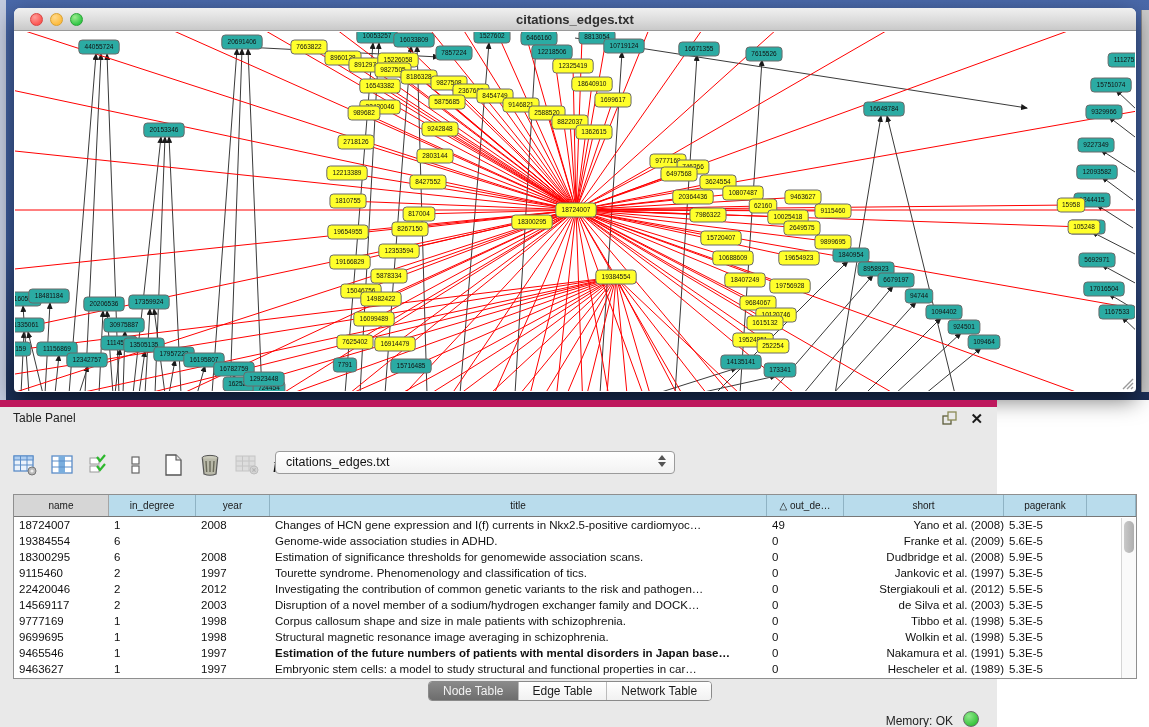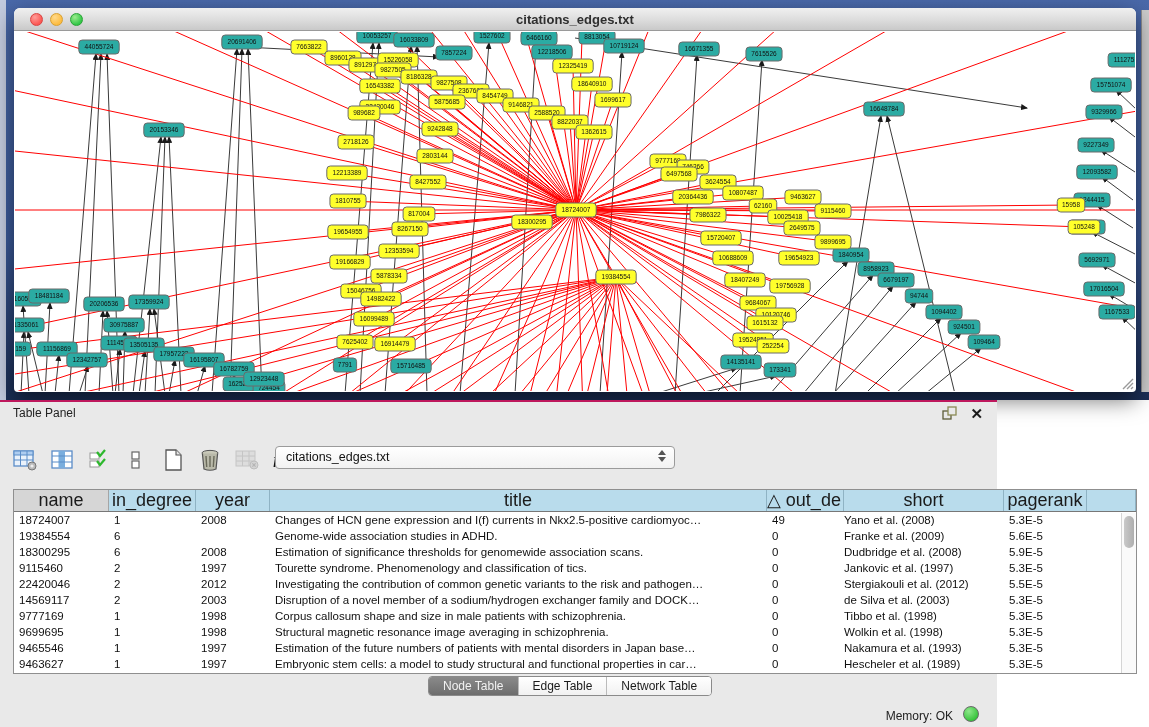--- a/index.html
+++ b/index.html
@@ -25,45 +25,45 @@
   #tl-close { left:16px; background:radial-gradient(circle at 35% 30%,#ff9d98,#fc5753 70%); border:1px solid #d94442; }
   #tl-min   { left:36px; background:radial-gradient(circle at 35% 30%,#ffd98a,#fdbc40 70%); border:1px solid #d8a031; }
   #tl-zoom  { left:56px; background:radial-gradient(circle at 35% 30%,#9cec8d,#33c748 70%); border:1px solid #2aa336; }
   #win-title { position:absolute; left:0; right:0; top:4px; text-align:center;
     font-size:13px; font-weight:bold; color:#2e2e2e; }
   #canvas-wrap { position:absolute; left:1px; top:24px; width:1120px; height:359px;
     background:#fff; overflow:hidden; border-radius:0 0 4px 4px; }
   #resize-grip { position:absolute; right:2px; bottom:2px; }
   
   #table-panel { position:absolute; left:0; top:400px; width:997px; height:327px;
-    background:#e9e9e9; border-top:2px solid #be185d;padding-left:40px; }
+    background:#e9e9e9; border-top:7px solid #be185d;padding-left:40px; }
   #panel-header { position:absolute; left:0; top:0; width:100%; height:22px; }
   #panel-title { position:absolute; left:13px; top:4px; font-size:12px; color:#222; }
   #float-icon { position:absolute; right:40px; top:4px; width:15px; height:14px; cursor:pointer; }
   #close-icon { position:absolute; right:14px; top:3px; font-size:15px; font-weight:bold; color:#1a1a1a; cursor:pointer; }
   #toolbar { position:absolute; left:10px; top:40px; height:36px; display:flex; align-items:center; gap:7px; }
   .tool-btn { width:30px; height:30px; display:flex; align-items:center; justify-content:center; }
   #fn-icon { font-style:italic; font-weight:bold; font-size:14px; font-family:"Liberation Serif",serif; color:#111; }
   #table-combo { position:absolute; left:275px; top:44px; width:400px; height:23px;
     background:linear-gradient(180deg,#ffffff,#f2f2f2); border:1px solid #9b9b9b; border-radius:4px;
     font-size:12.5px; color:#111; line-height:21px; padding-left:10px; }
   #combo-arrows { position:absolute; right:8px; top:3px; display:flex; flex-direction:column; gap:2px; }
   .arr-up { width:0; height:0; border-left:4px solid transparent; border-right:4px solid transparent; border-bottom:5px solid #555; }
   .arr-dn { width:0; height:0; border-left:4px solid transparent; border-right:4px solid transparent; border-top:5px solid #555; }
   
   #table-box { position:absolute; left:13px; top:87px; width:1124px; height:185px;
     background:#ffffff; border:1px solid #8f8f8f; overflow:hidden; }
   #thead { display:flex; height:22px; border-bottom:1px solid #777; }
-  .th { font-size:18px; color:#1a1a1a; text-align:center; line-height:21px;
+  .th { font-size:10px; color:#1a1a1a; text-align:center; line-height:21px;
     background:#b9dcec; border-right:1px solid #8fb3c4; overflow:hidden; white-space:nowrap; }
   .th.gray { background:#d6d6d6; border-right:1px solid #a5a5a5; }
   .tr { display:flex; height:16px; }
   .td { font-size:11.5px; color:#101010; line-height:16px; padding-left:5px;
     overflow:hidden; white-space:nowrap; }
-  .td.center { text-align:left; padding-left:0; }
+  .td.center { text-align:right; padding-left:0; }
   #vscroll { position:absolute; right:0px; top:23px; width:15px; height:161px;
     background:#fafafa; border-left:1px solid #d5d5d5; }
   #vthumb { position:absolute; left:2px; top:3px; width:10px; height:32px;
     background:linear-gradient(90deg,#c9c9c9,#aeaeae); border-radius:5px; }
   
   #tabbar { position:absolute; left:0; top:274px; width:100%; height:24px; }
   #seg { position:absolute; left:428px; top:0; display:flex; height:20px;
     border:1px solid #8a8a8a; border-radius:4px; overflow:hidden; background:#fcfcfc; }
   .seg-btn { font-size:12px; padding:0 14px; line-height:19px; color:#1b1b1b;
     border-right:1px solid #bbb; background:linear-gradient(180deg,#ffffff,#f1f1f1); cursor:pointer; white-space:nowrap; }
@@ -927,23 +927,23 @@
           <div class="td" style="width: 74px;">1998</div>
           <div class="td" style="width: 497px;">Structural magnetic resonance image averaging in schizophrenia.</div>
           <div class="td" style="width: 77px;">0</div>
           <div class="td center" style="width: 160px;">Wolkin et al. (1998)</div>
           <div class="td" style="width: 83px;">5.3E-5</div>
         </div>
         <div class="tr">
           <div class="td" style="width: 95px;">9465546</div>
           <div class="td" style="width: 87px;">1</div>
           <div class="td" style="width: 74px;">1997</div>
-          <div class="td" style="width: 497px;">Estimation of the future numbers of patients with mental disorders in Japan base…</div>
+          <div class="td" style="width: 497px; font-weight: bold;">Estimation of the future numbers of patients with mental disorders in Japan base…</div>
           <div class="td" style="width: 77px;">0</div>
-          <div class="td center" style="width: 160px;">Nakamura et al. (1993)</div>
+          <div class="td center" style="width: 160px;">Nakamura et al. (1991)</div>
           <div class="td" style="width: 83px;">5.3E-5</div>
         </div>
         <div class="tr">
           <div class="td" style="width: 95px;">9463627</div>
           <div class="td" style="width: 87px;">1</div>
           <div class="td" style="width: 74px;">1997</div>
           <div class="td" style="width: 497px;">Embryonic stem cells: a model to study structural and functional properties in car…</div>
           <div class="td" style="width: 77px;">0</div>
           <div class="td center" style="width: 160px;">Hescheler et al. (1989)</div>
           <div class="td" style="width: 83px;">5.3E-5</div>

